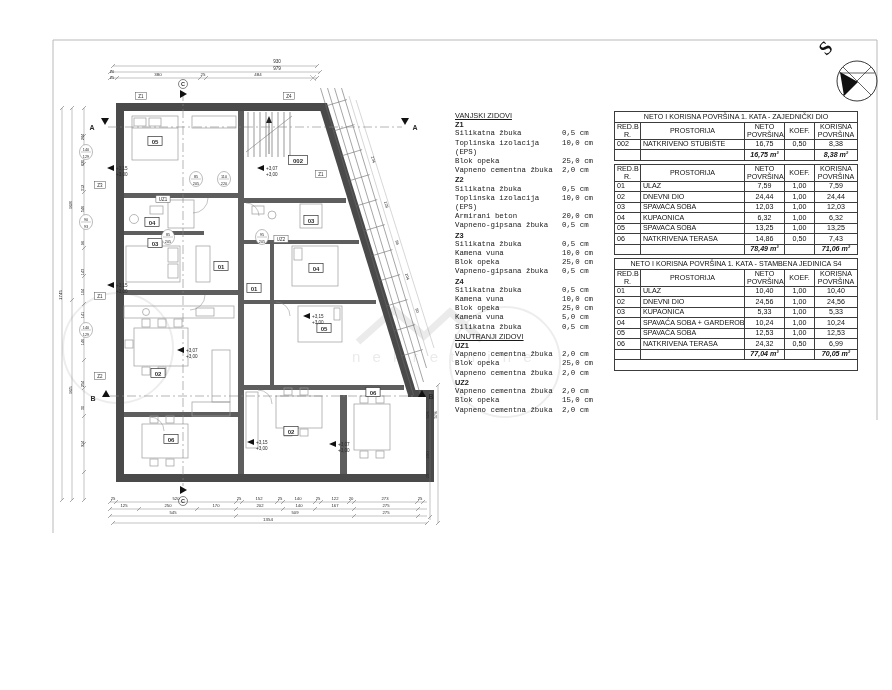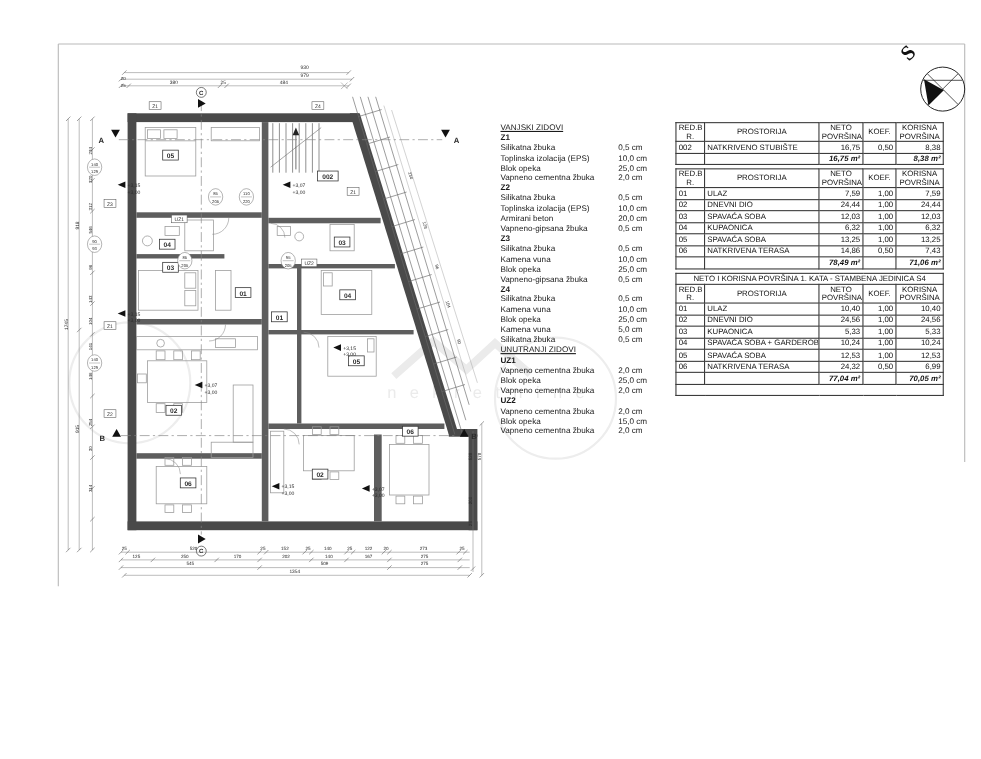--- a/index.html
+++ b/index.html
@@ -4,33 +4,33 @@
 <style>
   html,body{margin:0;padding:0;background:#fff;}
   #sheet{position:relative;width:892px;height:690px;background:#ffffff;overflow:hidden;
          font-family:"Liberation Sans",sans-serif;color:#111;}
   #plan-svg{position:absolute;left:0;top:0;z-index:1;}
   
   #legend{position:absolute;left:455px;top:111px;width:160px;z-index:2;
           font-size:7.4px;line-height:9.2px;color:#1a1a1a;}
   .lg-title{font-weight:normal;text-decoration:underline;}
   .lg-name{font-weight:bold;}
-  .lg-row{display:flex;}
+  .lg-row{display:flex;font-family:Liberation Mono, monospace;}
   .lg-row .n{width:107px;}
   .lg-row .v{width:45px;}
   
   #tables{position:absolute;left:614px;top:111px;width:245px;z-index:2;}
   table.area{border-collapse:collapse;table-layout:fixed;width:243px;background:#fff;
              font-family:"Liberation Sans",sans-serif;font-size:7.1px;color:#111;
              margin-bottom:3px;}
   table.area td{border:0.6px solid #3c3c3c;padding:0 2px;height:9.5px;overflow:hidden;
                 white-space:nowrap;vertical-align:middle;}
   td.ttl{text-align:center;}
   td.hd{text-align:center;line-height:8px;}
-  td.num{text-align:right;}
+  td.num{text-align:center;}
   td.c0{text-align:left;}
   td.c1{text-align:left;}
   .b{font-weight:bold;font-style:italic;}
 </style>
 </head>
 <body>
 
 <div id="sheet">
 
   <svg id="plan-svg" width="892" height="690" viewBox="0 0 892 690">
@@ -530,20 +530,23 @@
       <table class="area">
         <colgroup>
           <col style="width: 26px;">
           <col style="width: 104px;">
           <col style="width: 40px;">
           <col style="width: 30px;">
           <col style="width: 43px;">
         </colgroup>
         <tbody>
           <tr>
+            <td colspan="5" class="ttl">NETO I KORISNA POVRŠINA 1. KATA - ZAJEDNIČKI DIO</td>
+          </tr>
+          <tr>
             <td class="hd">RED.B<br>R.</td>
             <td class="hd">PROSTORIJA</td>
             <td class="hd">NETO<br>POVRŠINA</td>
             <td class="hd">KOEF.</td>
             <td class="hd">KORISNA<br>POVRŠINA</td>
           </tr>
           <tr>
             <td class="c0">002</td>
             <td class="c1">NATKRIVENO STUBIŠTE</td>
             <td class="num">16,75</td>

